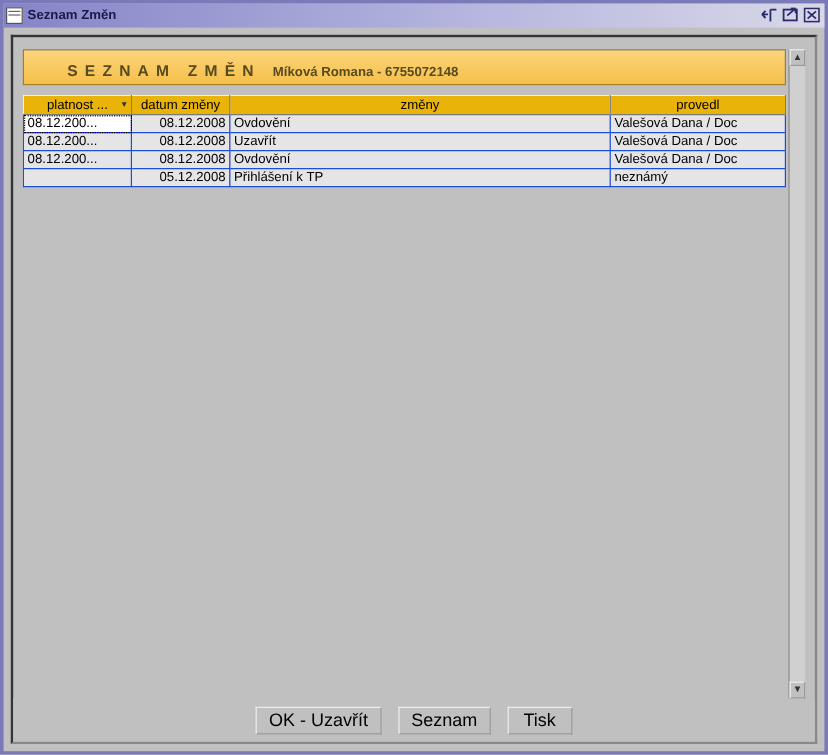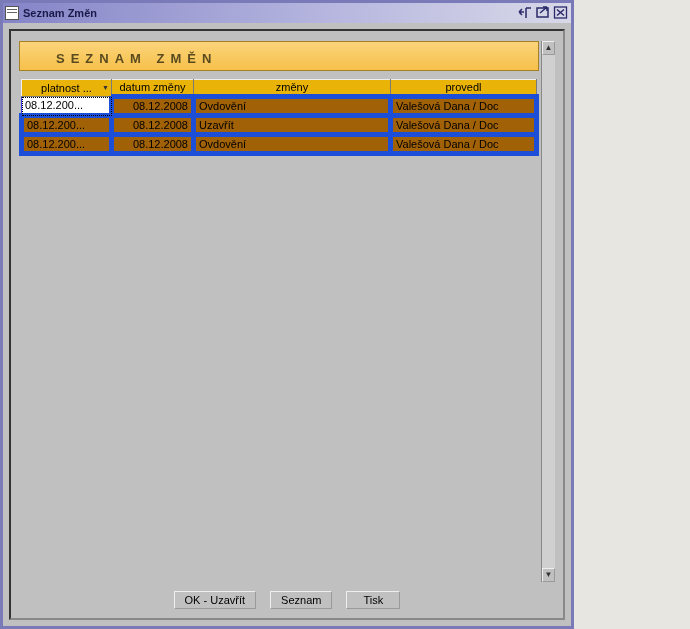--- a/index.html
+++ b/index.html
@@ -7,21 +7,21 @@
     margin: 0;
     padding: 0;
     font-family: Tahoma, Arial, sans-serif;
     font-size: 11px;
     background: #e8e6e0;
     width: 690px;
     height: 629px;
     overflow: hidden;
   }
   .window {
-    width: 574px;
+    width: 690px;
     height: 629px;
     border: 3px solid #7a7ab8;
     background: #c0c0c0;
     display: flex;
     flex-direction: column;
   }
   .titlebar {
     height: 20px;
     background: linear-gradient(to right, #8484c8, #b8b8e0 60%, #d8d8e8);
     display: flex;
@@ -129,22 +129,22 @@
     position: relative;
   }
   th .sort {
     font-size: 7px;
     color: #333;
     position: absolute;
     right: 2px;
     top: 4px;
   }
   td {
-    background: #a16207;
-    border: 5px solid #1d4ed8;
+    background: #e5e5e5;
+    border: 1px solid #1d4ed8;
     padding: 1px 3px;
     height: 15px;
     white-space: nowrap;
     overflow: hidden;
   }
   td.right { text-align: right; }
   .selected {
     background: #fff;
     outline: 1px dotted #000;
     outline-offset: -1px;
@@ -162,21 +162,21 @@
     gap: 14px;
     background: #c0c0c0;
     border-top: 0;
   }
   .btn {
     min-width: 54px;
     padding: 2px 10px;
     background: #c0c0c0;
     border: 1px outset #eee;
     font-family: inherit;
-    font-size: 11px;
+    font-size: 15px;
     cursor: pointer;
   }
 </style>
 </head>
 <body>
 
 <div class="window">
   <div class="titlebar">
     <div class="win-icon"></div>
     <div class="title">Seznam Změn</div>
@@ -197,20 +197,21 @@
           <path d="M4 3.5 L11 9.5 M11 3.5 L4 9.5" stroke="#2a2a6a" stroke-width="1.5"></path>
         </svg>
     </div>
   </div>
 
   <div class="inner">
     <div class="content-wrap">
       <div class="content-main">
         <div class="banner">
           <span class="btitle">SEZNAM ZMĚN</span>
+          <span class="bsub">Míková Romana - 6755072148</span>
         </div>
 
         <div class="table-area">
           <table>
             <thead>
               <tr>
                 <th class="col-platnost">
                   <span>platnost ...</span>
                   <span class="sort">▼</span>
                 </th>
@@ -230,20 +231,26 @@
                 <td>08.12.200...</td>
                 <td class="right">08.12.2008</td>
                 <td>Uzavřít</td>
                 <td>Valešová Dana / Doc</td>
               </tr>
               <tr>
                 <td>08.12.200...</td>
                 <td class="right">08.12.2008</td>
                 <td>Ovdovění</td>
                 <td>Valešová Dana / Doc</td>
+              </tr>
+              <tr>
+                <td></td>
+                <td class="right">05.12.2008</td>
+                <td>Přihlášení k TP</td>
+                <td>neznámý</td>
               </tr>
             </tbody>
           </table>
         </div>
       </div>
       <div class="vscroll">
         <div class="arrow-up">▲</div>
         <div class="arrow-down">▼</div>
       </div>
     </div>

